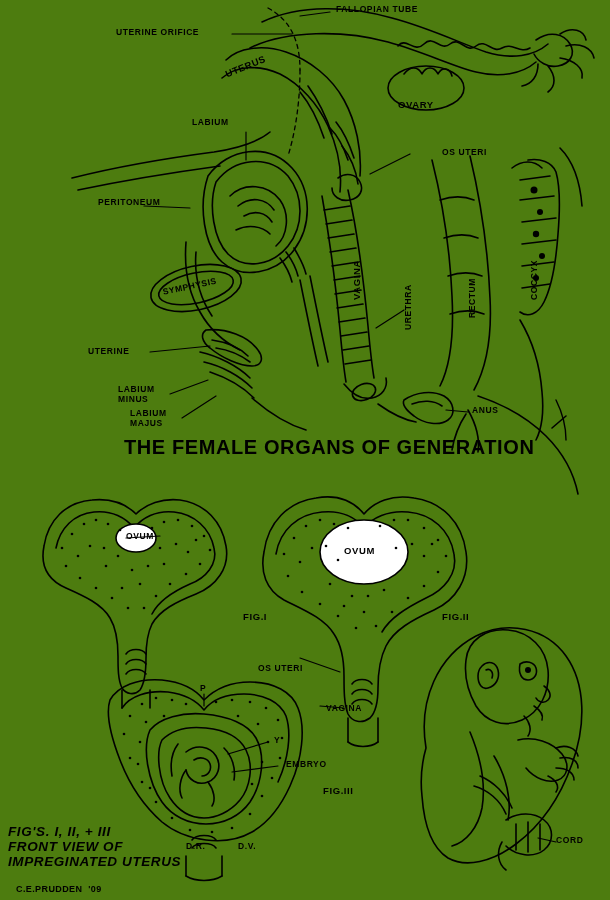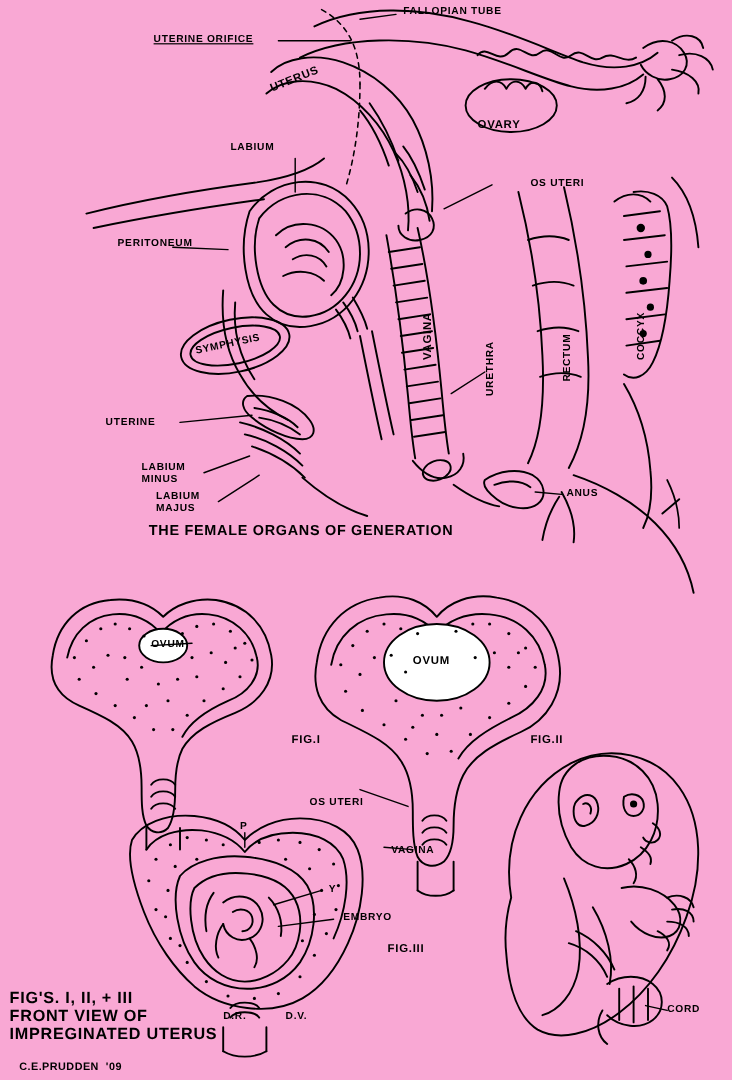--- a/index.html
+++ b/index.html
@@ -4,21 +4,21 @@
 <style>
   html, body {
     margin: 0;
     padding: 0;
     background: #ffffff;
   }
   #page {
     position: relative;
     width: 610px;
     height: 900px;
-    background: #f9a8d4;
+    background: #4d7c0f;
     overflow: hidden;
     font-family: "Liberation Sans", sans-serif;
     color: #000000;
   }
   svg.layer {
     position: absolute;
     left: 0;
     top: 0;
     width: 610px;
     height: 900px;
@@ -28,21 +28,21 @@
     font-family: "Liberation Sans", sans-serif;
     font-weight: bold;
     letter-spacing: 0.6px;
     line-height: 1.12;
     color: #000;
     white-space: pre;
   }
   .lbl.sm { font-size: 8.5px; }
   .lbl.md { font-size: 9.5px; }
   .lbl.lg { font-size: 13.5px; }
-  .lbl.xl { font-size: 12px; }
+  .lbl.xl { font-size: 20px; }
   .lbl.center { text-align: center; }
   .rot90 { transform: rotate(-90deg); transform-origin: left top; }
   .rot-uterus { transform: rotate(-22deg); transform-origin: left top; }
   .rot-sym { transform: rotate(-12deg); transform-origin: left top; }
   .rot-coccyx { transform: rotate(-90deg); transform-origin: left top; }
   .sig { font-size: 9px; font-weight: bold; letter-spacing: 0.4px; }
 </style>
 </head>
 <body>
 
@@ -367,21 +367,21 @@
         <path d="M278 766 L232 772"></path>
         <path d="M160 536 L126 538"></path>
       </g>
 
       <path d="M556 400 C562 412 566 426 566 440" stroke-width="1.4"></path>
       <path d="M552 428 L566 416"></path>
     </g>
   </svg>
 
   <div class="lbl sm" style="left:336px; top:5px;">FALLOPIAN TUBE</div>
-  <div class="lbl sm" style="left:128px; top:28px;text-decoration:underline;">UTERINE ORIFICE</div>
+  <div class="lbl sm" style="left:116px; top:28px;">UTERINE ORIFICE</div>
   <div class="lbl md rot-uterus" style="left:224px; top:70px;">UTERUS</div>
   <div class="lbl md" style="left:398px; top:100px;">OVARY</div>
   <div class="lbl sm" style="left:192px; top:118px;">LABIUM</div>
   <div class="lbl sm" style="left:442px; top:148px;">OS UTERI</div>
   <div class="lbl sm" style="left:98px; top:198px;text-align:right;">PERITONEUM</div>
   <div class="lbl sm rot-coccyx" style="left:530px; top:300px;">COCCYX</div>
   <div class="lbl md rot90" style="left:352px; top:300px;">VAGINA</div>
   <div class="lbl sm rot90" style="left:404px; top:330px;">URETHRA</div>
   <div class="lbl sm rot90" style="left:468px; top:318px;">RECTUM</div>
   <div class="lbl sm rot-sym" style="left:162px; top:288px;">SYMPHYSIS</div>
@@ -404,18 +404,18 @@
   <div class="lbl sm" style="left:326px; top:704px;">VAGINA</div>
 
   <div class="lbl sm" style="left:200px; top:684px;">P</div>
   <div class="lbl sm" style="left:274px; top:736px;">Y</div>
   <div class="lbl sm" style="left:286px; top:760px;">EMBRYO</div>
   <div class="lbl md" style="left:286px; top:786px;padding-left:37px;">FIG.III</div>
   <div class="lbl sm" style="left:186px; top:842px;">D.R.</div>
   <div class="lbl sm" style="left:238px; top:842px;">D.V.</div>
   <div class="lbl sm" style="left:556px; top:836px;">CORD</div>
 
-  <div class="lbl lg" style="left:8px; top:824px;">FIG'S. I, II, + III
+  <div class="lbl lg" style="left:8px; top:824px;font-style:italic;">FIG'S. I, II, + III
 FRONT VIEW OF
 IMPREGINATED UTERUS</div>
   <div class="lbl sig" style="left:16px; top:884px;">C.E.PRUDDEN  '09</div>
 
 </div>
 
 </body></html>

